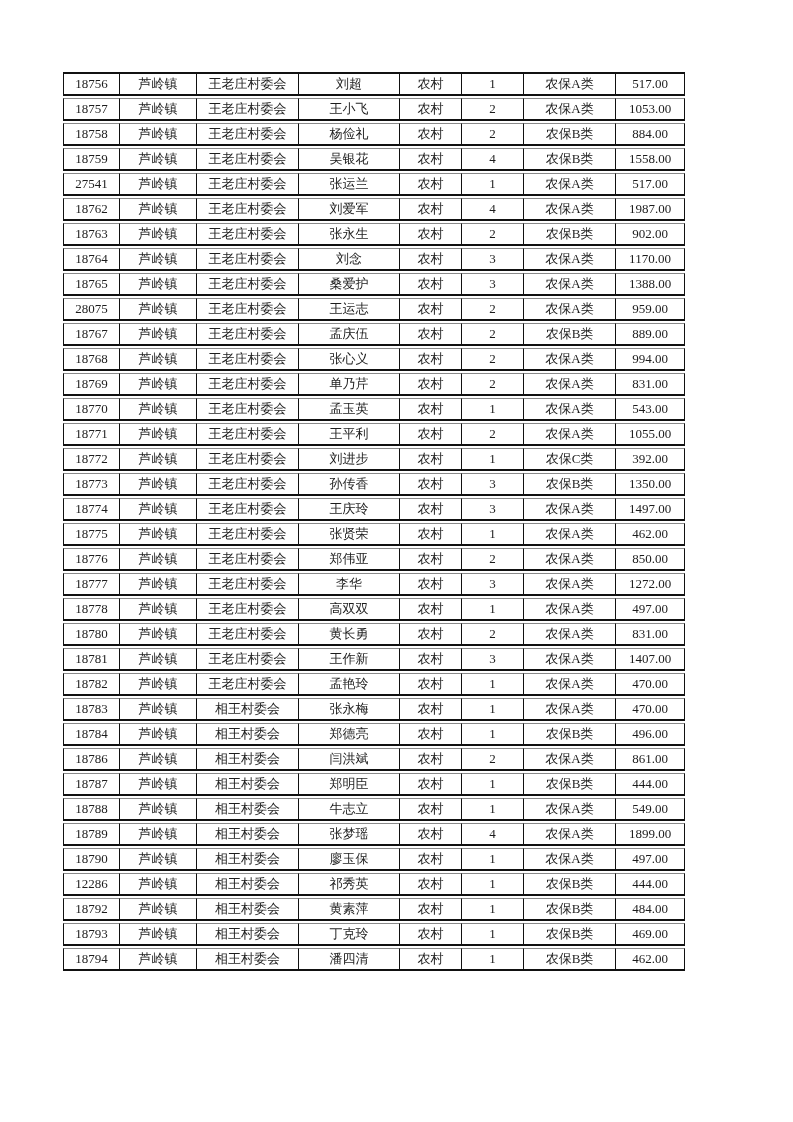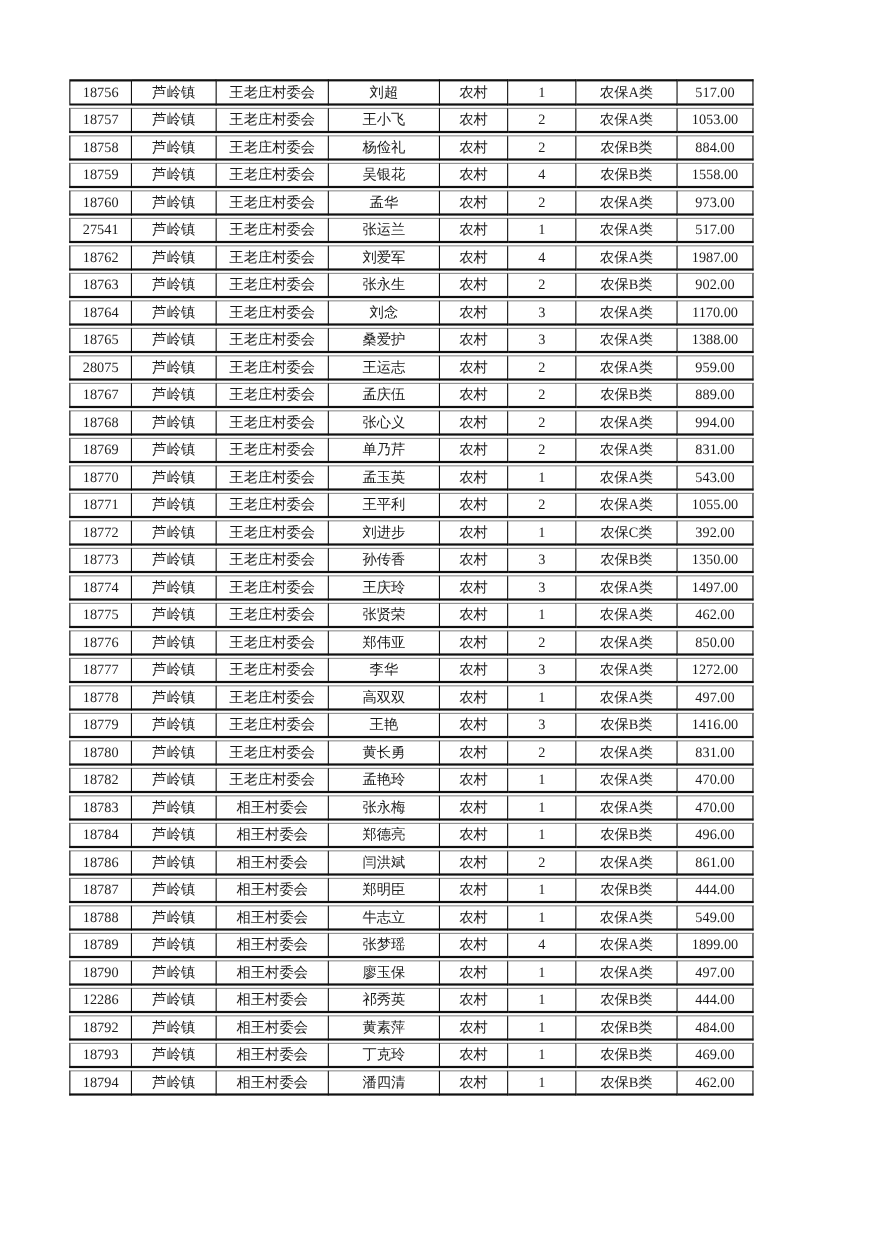--- a/index.html
+++ b/index.html
@@ -103,30 +103,20 @@
           <td>18759</td>
           <td>芦岭镇</td>
           <td>王老庄村委会</td>
           <td>吴银花</td>
           <td>农村</td>
           <td>4</td>
           <td>农保B类</td>
           <td>1558.00</td>
         </tr>
         <tr>
-          <td>18760</td>
-          <td>芦岭镇</td>
-          <td>王老庄村委会</td>
-          <td>孟华</td>
-          <td>农村</td>
-          <td>2</td>
-          <td>农保A类</td>
-          <td>973.00</td>
-        </tr>
-        <tr>
           <td>27541</td>
           <td>芦岭镇</td>
           <td>王老庄村委会</td>
           <td>张运兰</td>
           <td>农村</td>
           <td>1</td>
           <td>农保A类</td>
           <td>517.00</td>
         </tr>
         <tr>
@@ -293,38 +283,38 @@
           <td>18778</td>
           <td>芦岭镇</td>
           <td>王老庄村委会</td>
           <td>高双双</td>
           <td>农村</td>
           <td>1</td>
           <td>农保A类</td>
           <td>497.00</td>
         </tr>
         <tr>
-          <td>18779</td>
-          <td>芦岭镇</td>
-          <td>王老庄村委会</td>
-          <td>王艳</td>
-          <td>农村</td>
-          <td>3</td>
-          <td>农保B类</td>
-          <td>1416.00</td>
-        </tr>
-        <tr>
           <td>18780</td>
           <td>芦岭镇</td>
           <td>王老庄村委会</td>
           <td>黄长勇</td>
           <td>农村</td>
           <td>2</td>
           <td>农保A类</td>
           <td>831.00</td>
+        </tr>
+        <tr>
+          <td>18781</td>
+          <td>芦岭镇</td>
+          <td>王老庄村委会</td>
+          <td>王作新</td>
+          <td>农村</td>
+          <td>3</td>
+          <td>农保A类</td>
+          <td>1407.00</td>
         </tr>
         <tr>
           <td>18782</td>
           <td>芦岭镇</td>
           <td>王老庄村委会</td>
           <td>孟艳玲</td>
           <td>农村</td>
           <td>1</td>
           <td>农保A类</td>
           <td>470.00</td>

